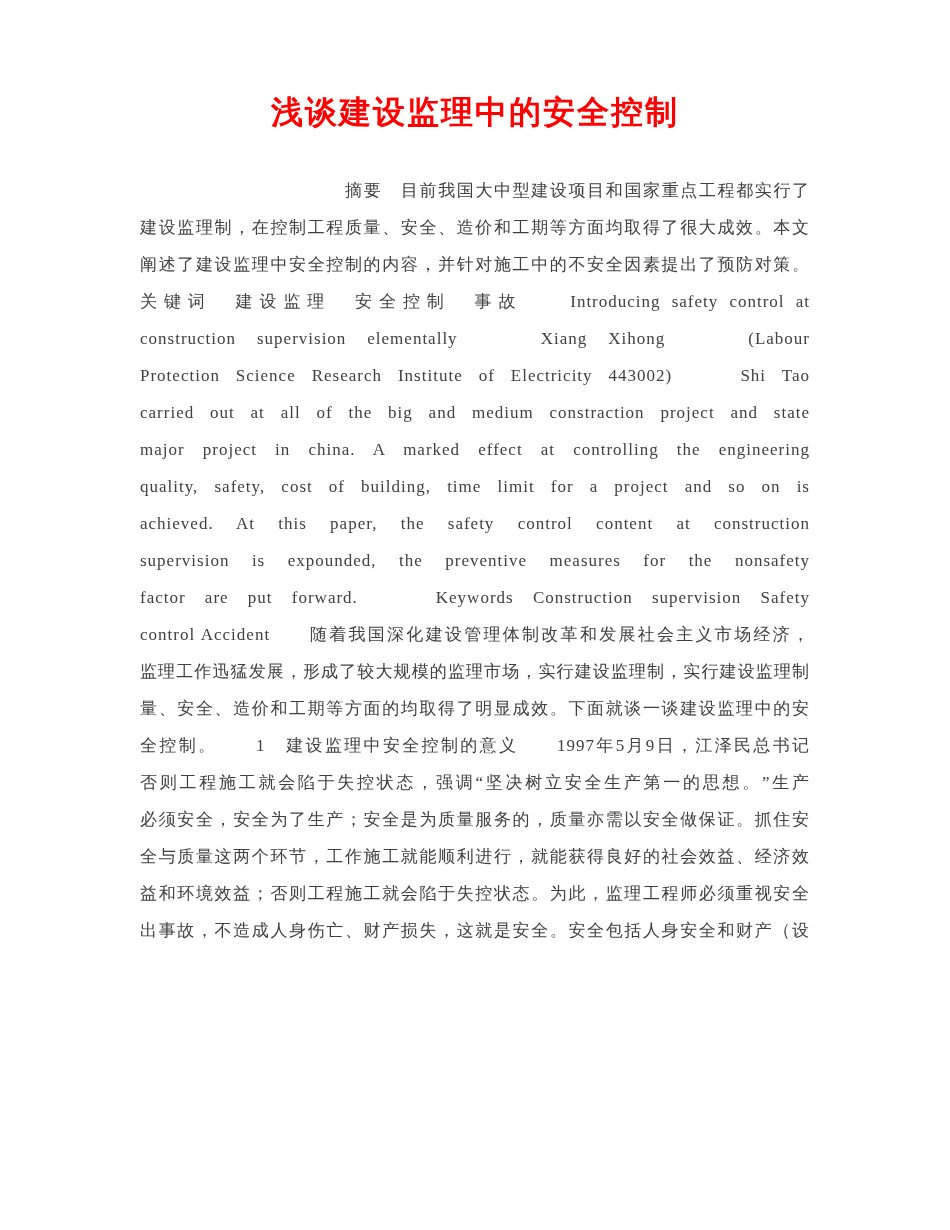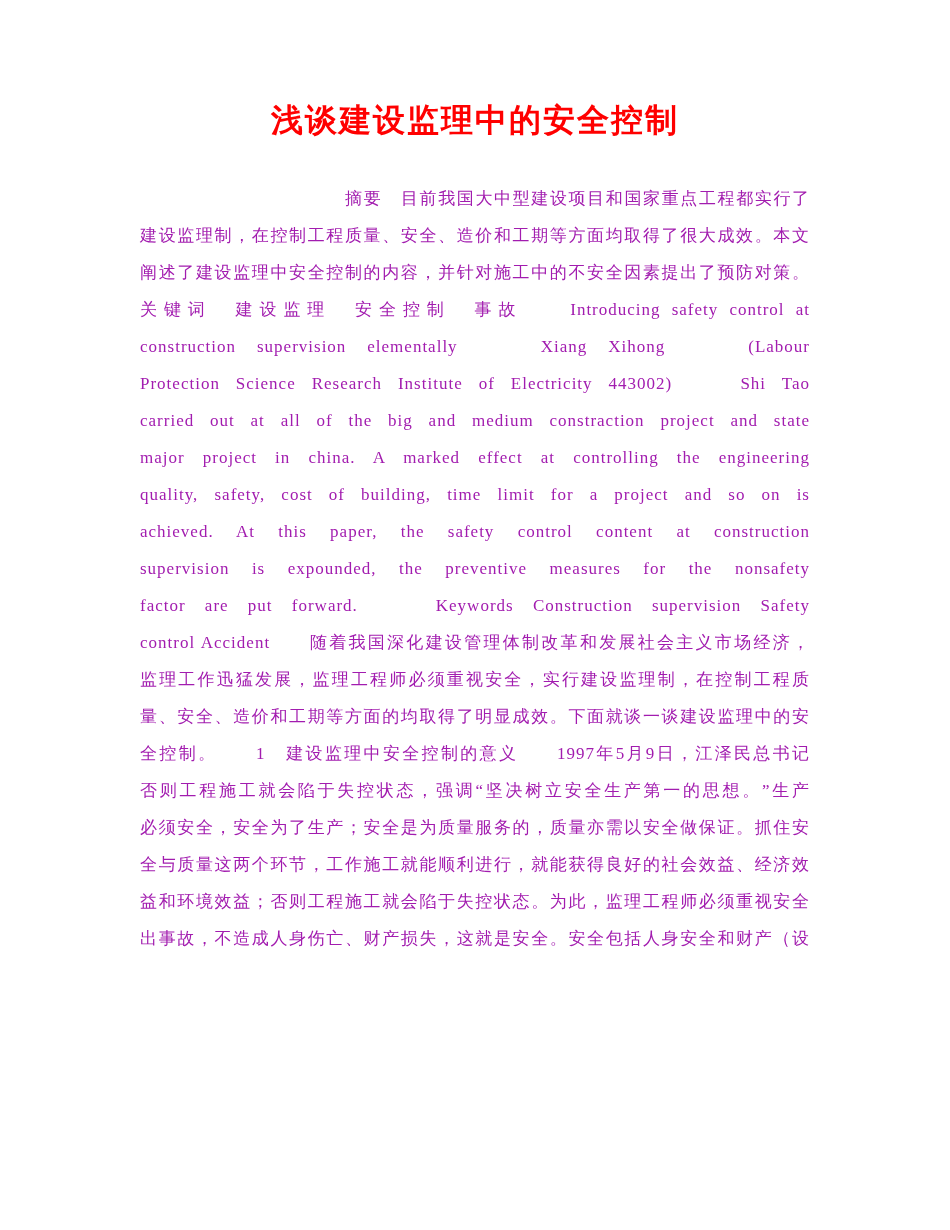--- a/index.html
+++ b/index.html
@@ -3,21 +3,21 @@
 <meta charset="utf-8">
 <style>
   html, body {
     margin: 0;
     padding: 0;
     background: #ffffff;
   }
   .page {
     width: 950px;
     height: 988px;
-    margin: 12px auto;
+    margin: 4px auto;
     background: #ffffff;
     box-sizing: border-box;
     padding: 88px 140px 0 140px;
     overflow: hidden;
     font-family: "Liberation Serif", "DejaVu Serif", serif;
   }
   .title {
     margin: 0;
     color: #ff0000;
     font-size: 32px;
@@ -43,35 +43,35 @@
   }
   .bold {
     font-weight: normal;
   }
 </style>
 </head>
 <body>
 
 <div class="page" style="background: rgb(255, 255, 255);">
   <h1 class="title" style="color: rgb(255, 0, 0);">浅谈建设监理中的安全控制</h1>
-  <div class="body-text" style="color: #a21caf;">
+  <div class="body-text" style="color: #404040;">
       <div class="line indent"><span>摘要　目前我国大中型建设项目和国家重点工程都实行了</span></div>
       <div class="line"><span>建设监理制，在控制工程质量、安全、造价和工期等方面均取得了很大成效。本文</span></div>
       <div class="line"><span>阐述了建设监理中安全控制的内容，并针对施工中的不安全因素提出了预防对策。</span></div>
       <div class="line"><span>关键词　建设监理　安全控制　事故　　Introducing safety control at</span></div>
       <div class="line"><span>construction supervision elementally　　Xiang Xihong　　(Labour</span></div>
       <div class="line"><span>Protection Science Research Institute of Electricity 443002)　　Shi Tao</span></div>
       <div class="line"><span>carried out at all of the big and medium constraction project and state</span></div>
       <div class="line"><span>major project in china. A marked effect at controlling the engineering</span></div>
       <div class="line"><span>quality, safety, cost of building, time limit for a project and so on is</span></div>
       <div class="line"><span>achieved. At this paper, the safety control content at construction</span></div>
       <div class="line"><span>supervision is expounded, the preventive measures for the nonsafety</span></div>
       <div class="line"><span>factor are put forward.　　Keywords Construction supervision Safety</span></div>
       <div class="line"><span>control Accident　　随着我国深化建设管理体制改革和发展社会主义市场经济，</span></div>
-      <div class="line"><span>监理工作迅猛发展，监理工程师必须重视安全，实行建设监理制，在控制工程质</span></div>
+      <div class="line"><span>监理工作迅猛发展，形成了较大规模的监理市场，实行建设监理制，实行建设监理制</span></div>
       <div class="line"><span>量、安全、造价和工期等方面的均取得了明显成效。下面就谈一谈建设监理中的安</span></div>
       <div class="line"><span>全控制。　　</span><span class="bold">1　建设监理中安全控制的意义</span><span>　　1997年5月9日，江泽民总书记</span></div>
       <div class="line"><span>否则工程施工就会陷于失控状态，强调“坚决树立安全生产第一的思想。”生产</span></div>
       <div class="line"><span>必须安全，安全为了生产；安全是为质量服务的，质量亦需以安全做保证。抓住安</span></div>
       <div class="line"><span>全与质量这两个环节，工作施工就能顺利进行，就能获得良好的社会效益、经济效</span></div>
       <div class="line"><span>益和环境效益；否则工程施工就会陷于失控状态。为此，监理工程师必须重视安全</span></div>
       <div class="line"><span>出事故，不造成人身伤亡、财产损失，这就是安全。安全包括人身安全和财产（设</span></div>
     </div>
 </div>
 

